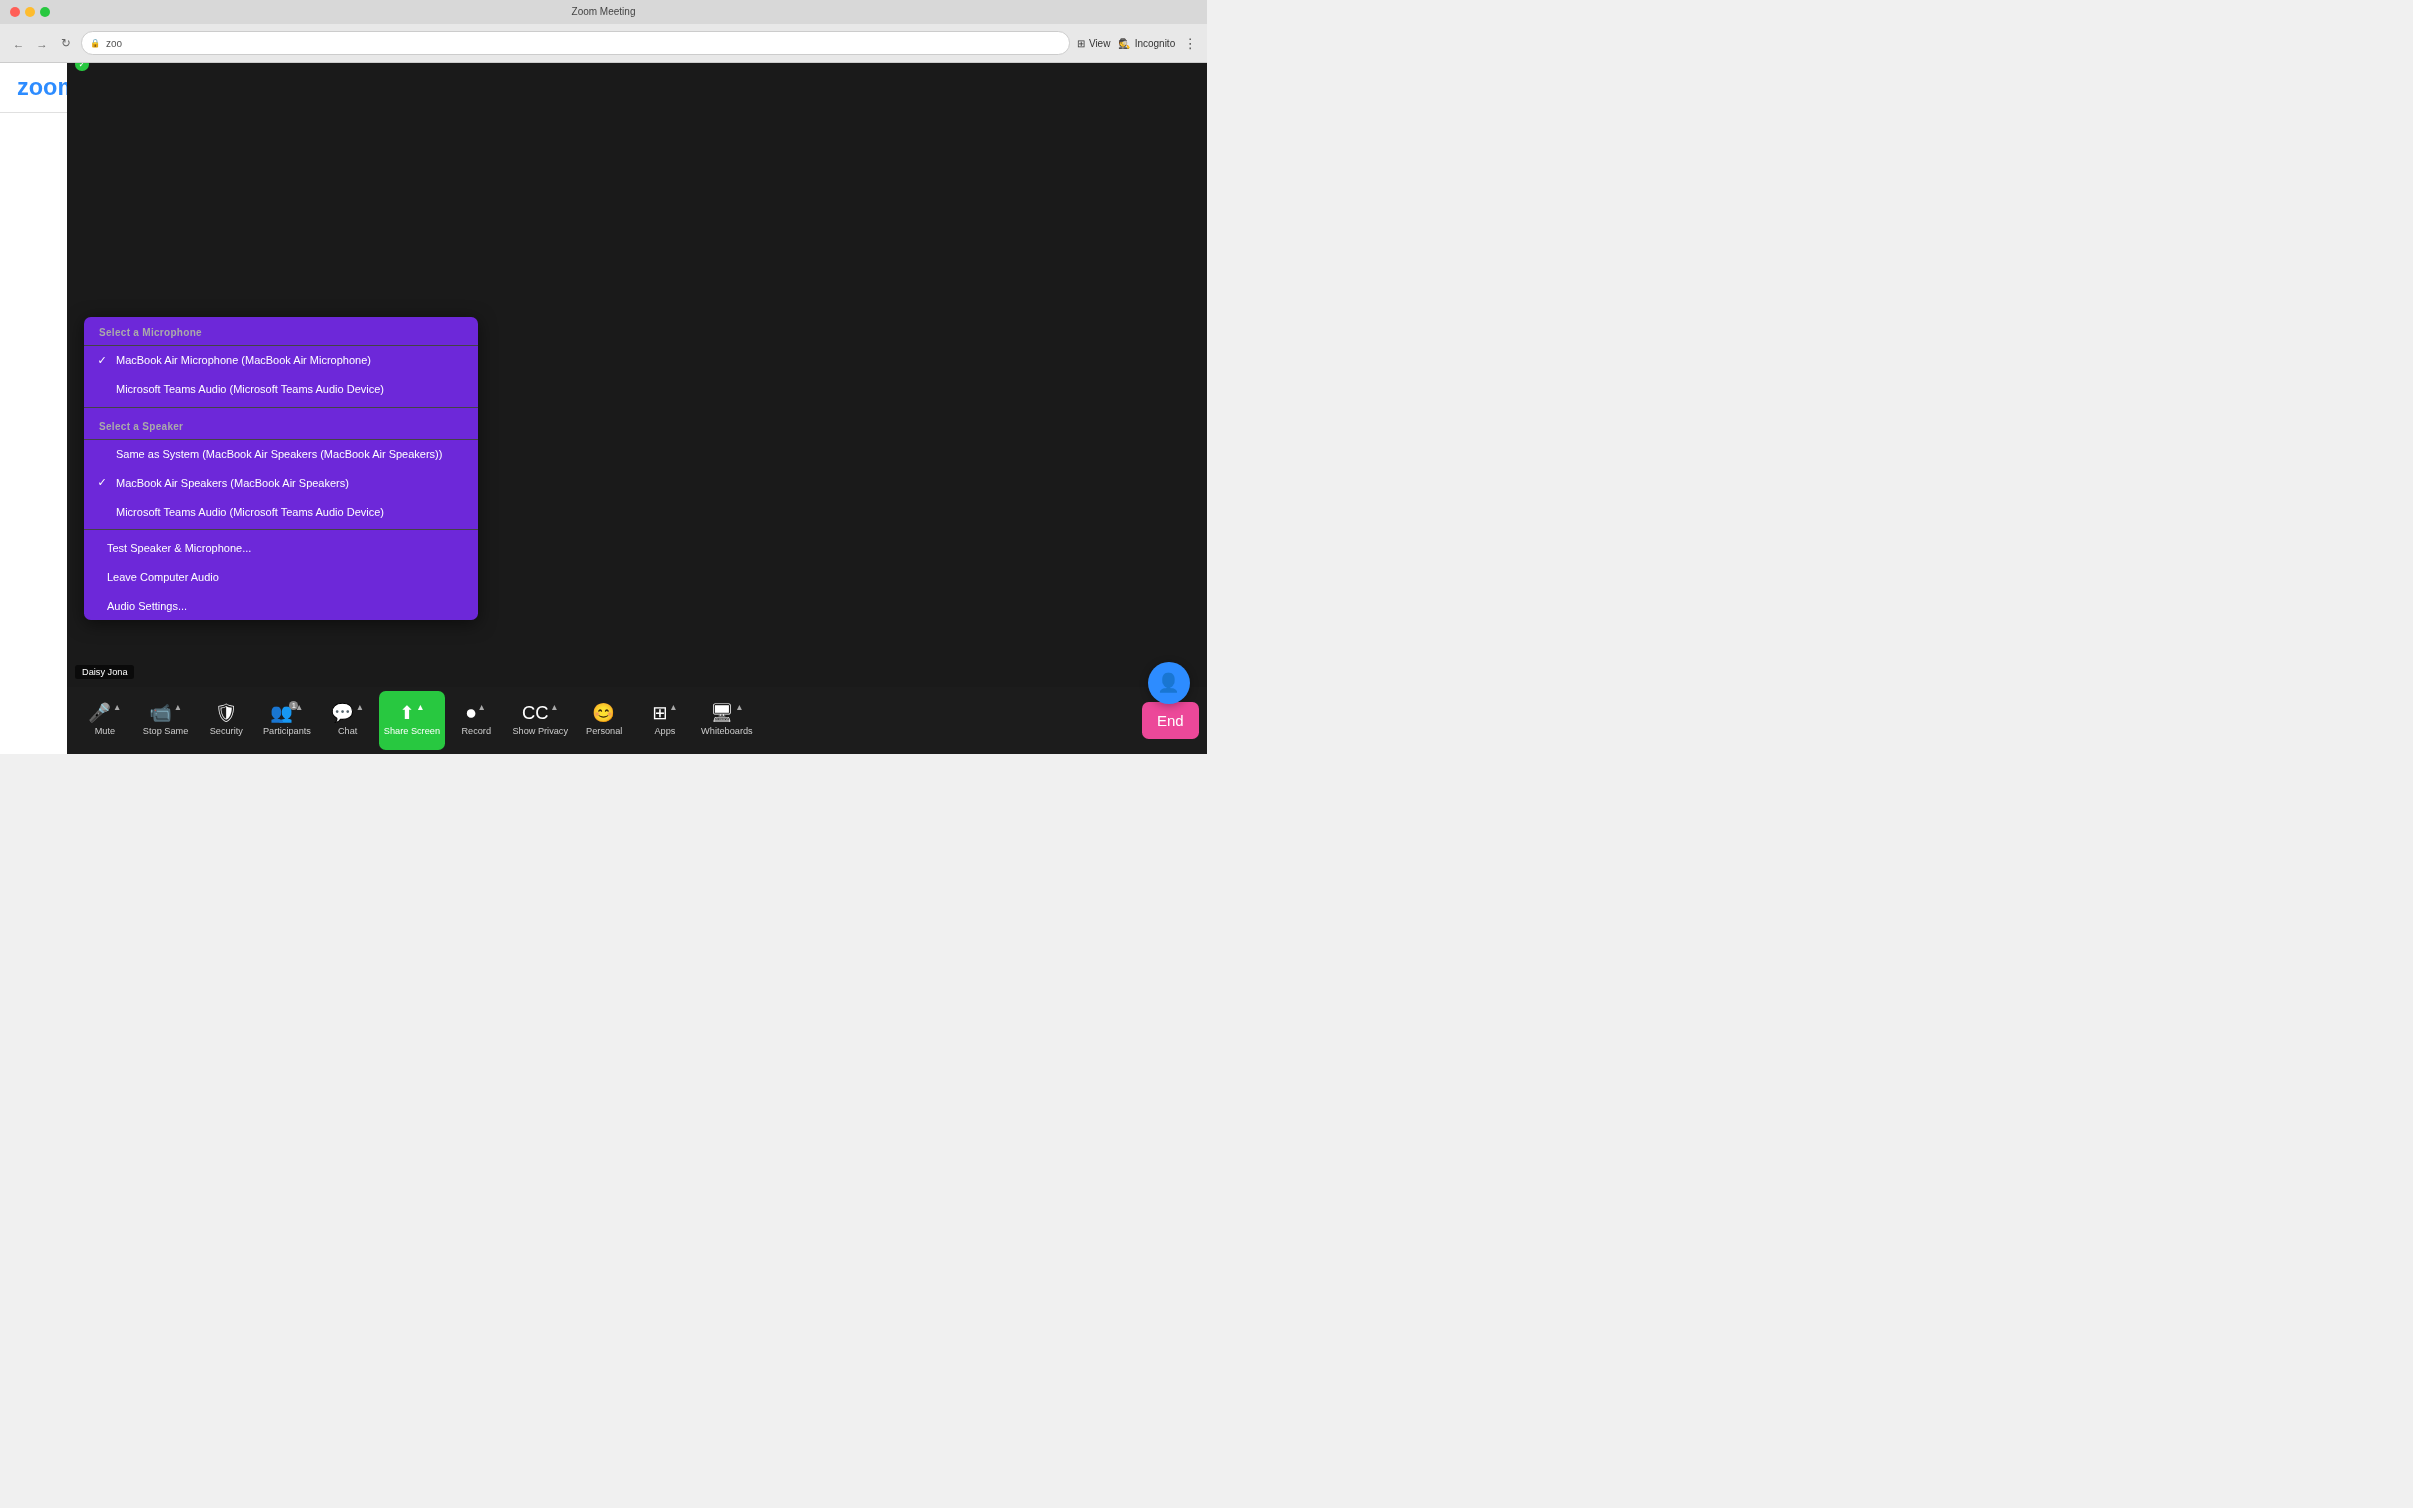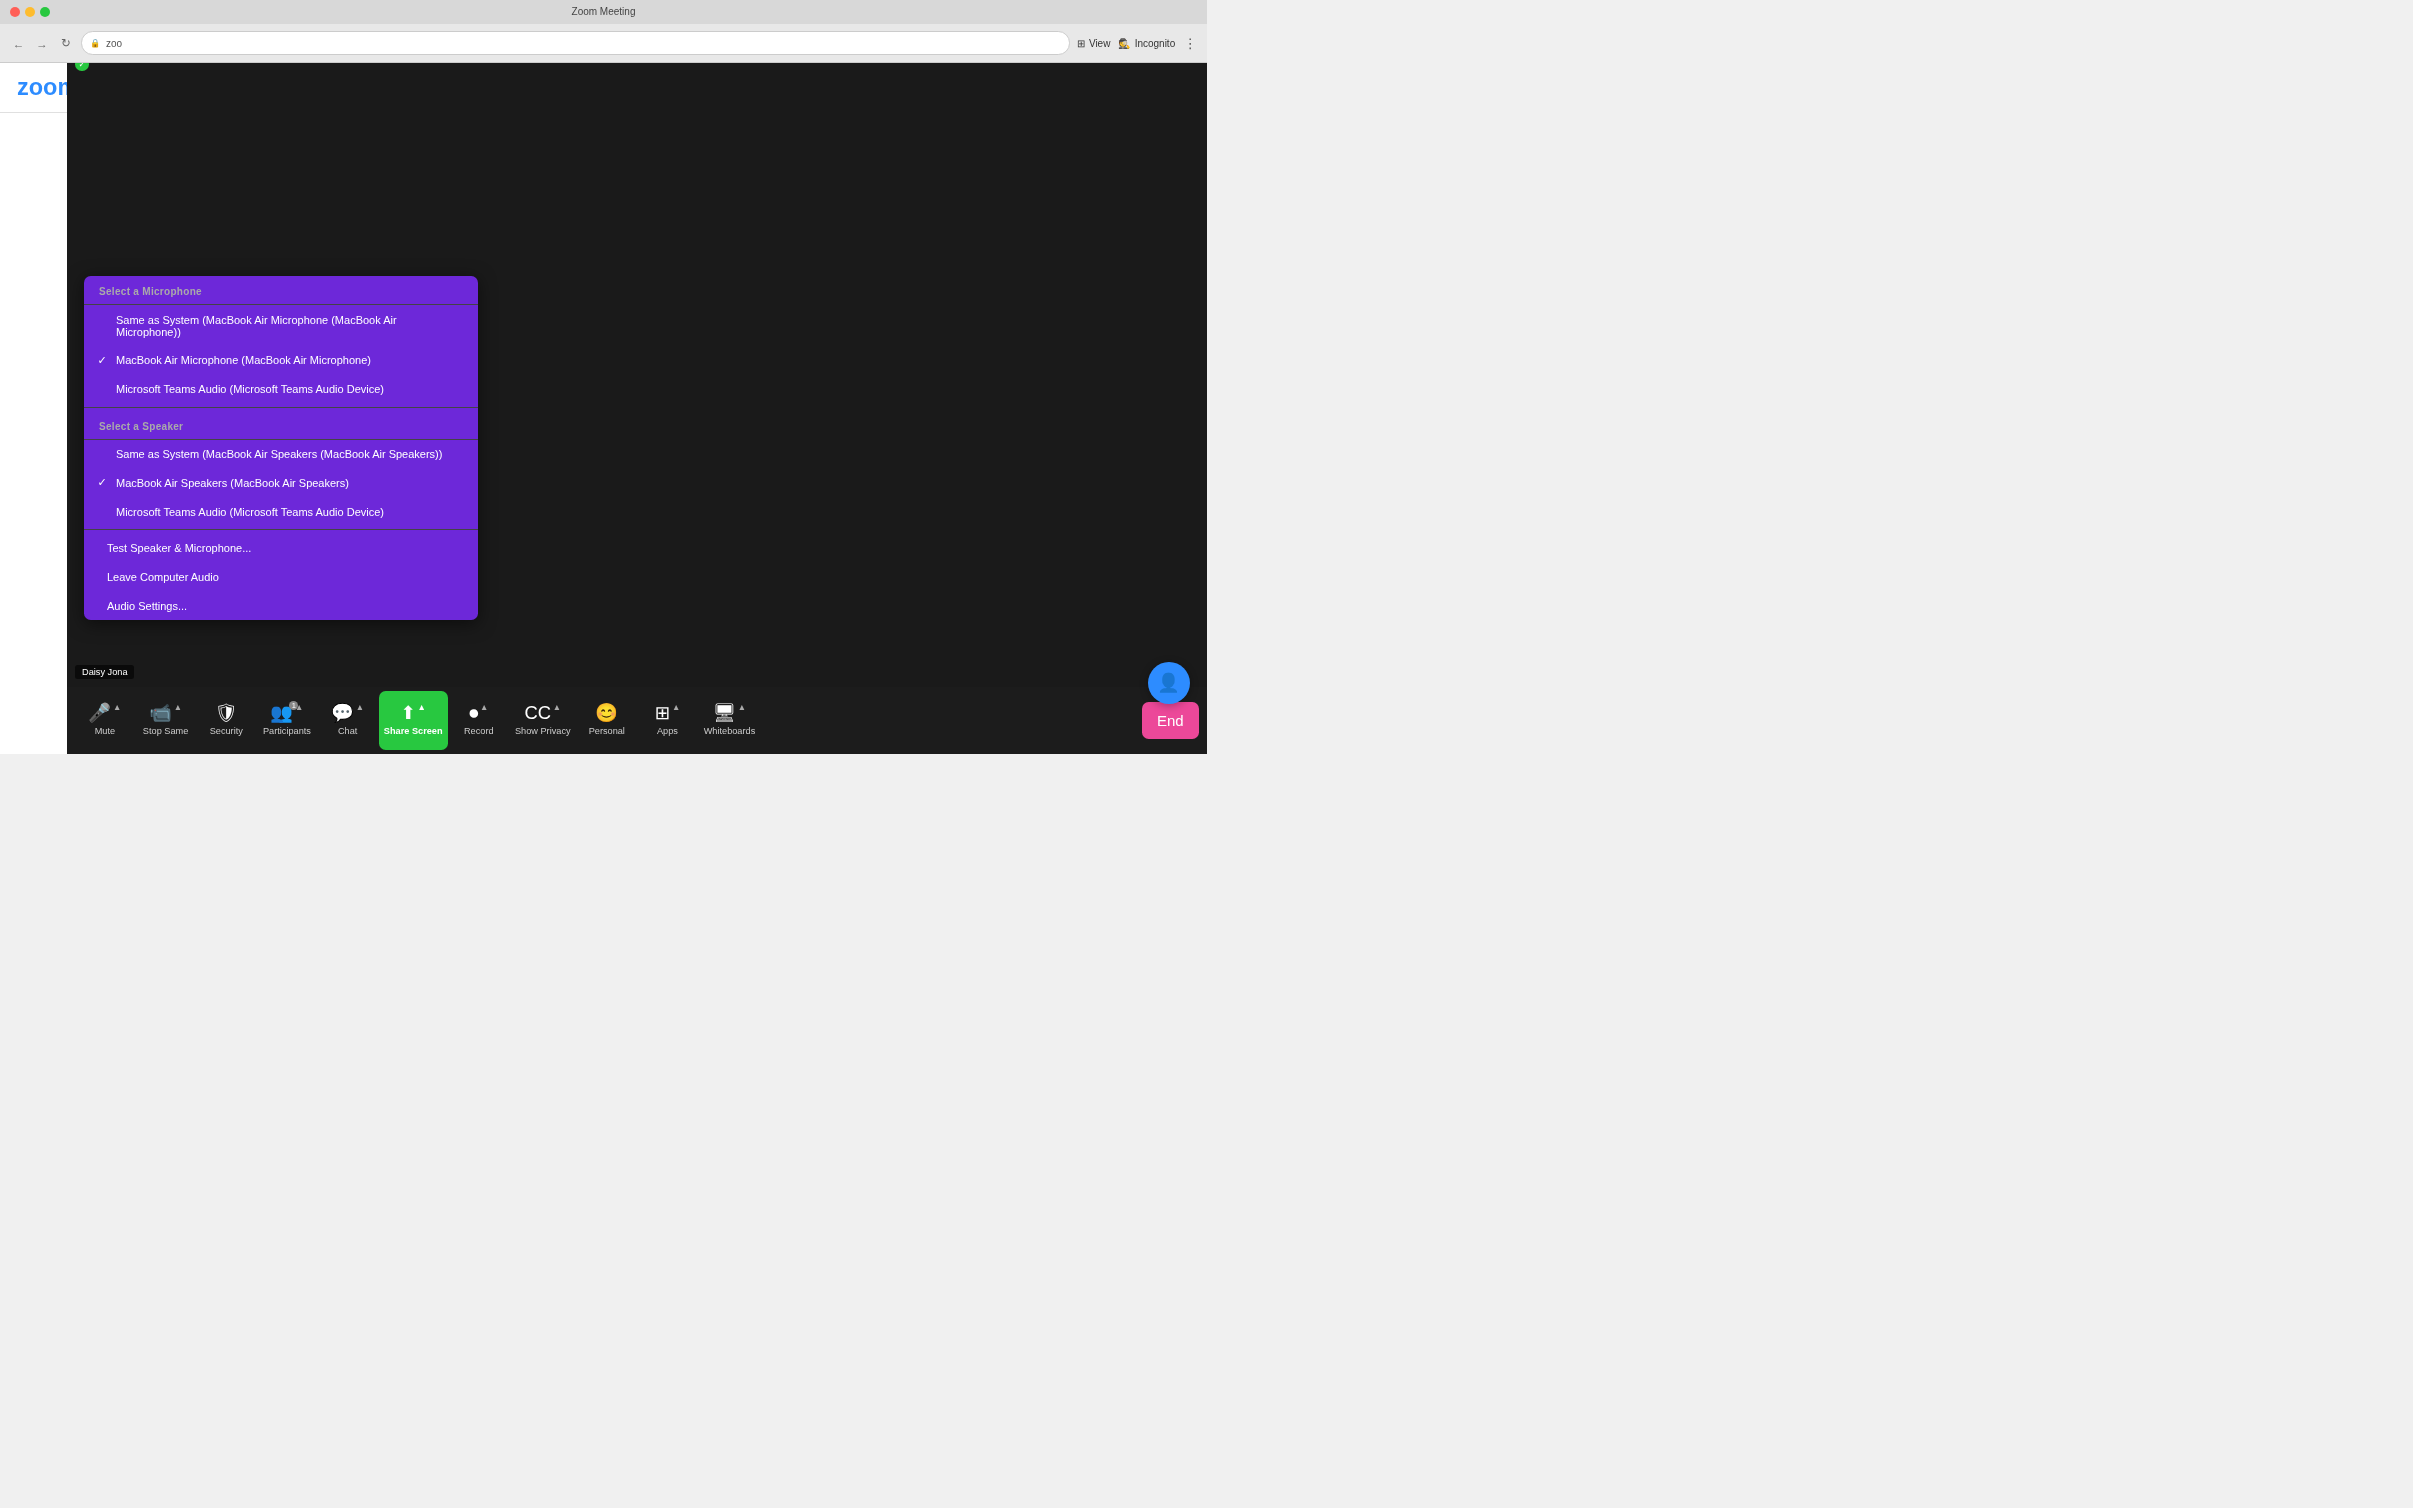--- a/index.html
+++ b/index.html
@@ -299,21 +299,21 @@
       font-size: 9.2px;
       color: #ccc;
       text-align: center;
       line-height: 1.2;
       white-space: nowrap;
     }
     .share-screen-item {
       background: #28c840;
       border-radius: 6.7px;
     }
-    .share-screen-item .tool-label { color: white; font-weight: bold; }
+    .share-screen-item .tool-label { color: white; }
     .share-screen-item .tool-icon { color: white; }
     .end-btn {
       background: #ec4899;
       color: white;
       border: none;
       border-radius: 6.7px;
       padding: 8.4px 15px;
       font-size: 15px;
       font-weight: 400;
       cursor: pointer;
@@ -476,23 +476,20 @@
       <div class="security-dot">✓</div>
     </div>
 
     <div class="name-tag">
       <span>Daisy Jona</span>
     </div>
 
     <div class="mic-dropdown">
 
       <div class="dropdown-section-header">Select a Microphone</div>
-      <div class="dropdown-item">
-        <span>Same as System (MacBook Air Microphone (MacBook Air Microphone))</span>
-      </div>
       <div class="dropdown-item checked">
         <span>MacBook Air Microphone (MacBook Air Microphone)</span>
       </div>
       <div class="dropdown-item">
         <span>Microsoft Teams Audio (Microsoft Teams Audio Device)</span>
       </div>
       <div class="dropdown-divider"></div>
 
       <div class="dropdown-section-header">Select a Speaker</div>
       <div class="dropdown-item">

